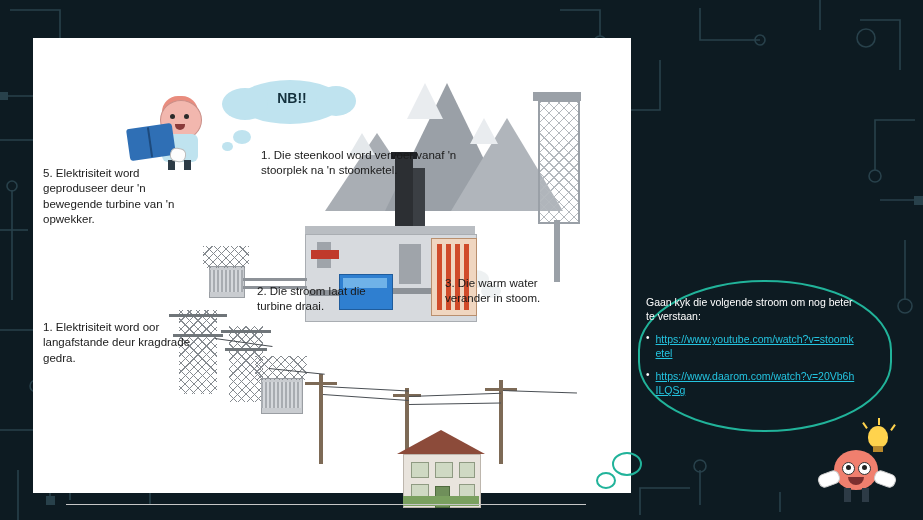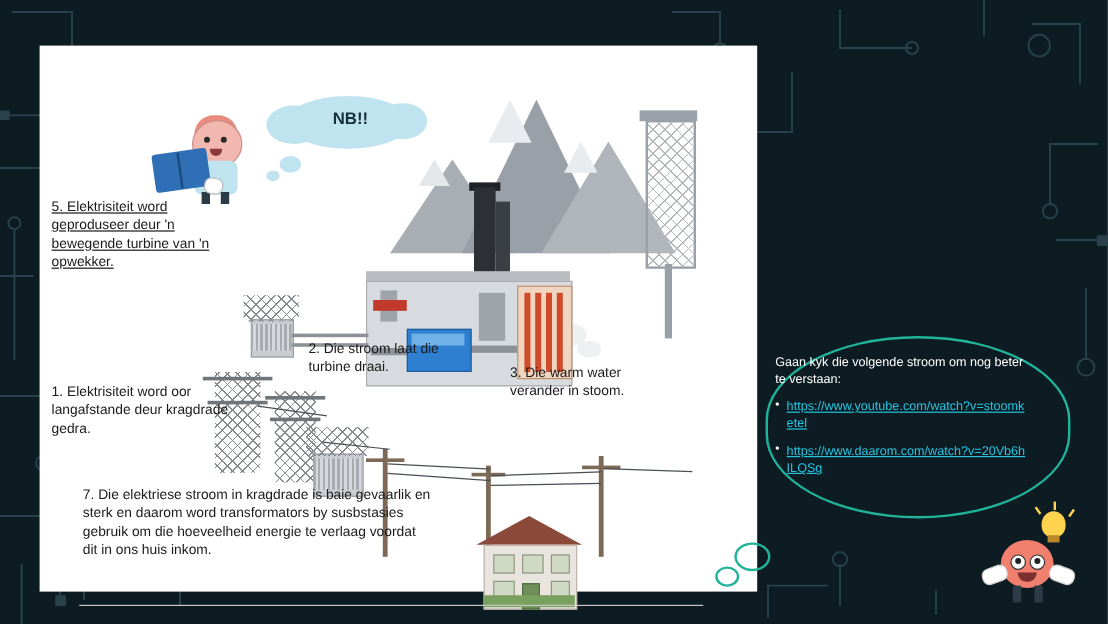--- a/index.html
+++ b/index.html
@@ -278,25 +278,25 @@
       <div class="h-win" style="left:34px;top:32px;width:16px;height:14px;"></div>
       <div class="h-win" style="left:58px;top:32px;width:14px;height:14px;"></div>
       <div class="h-win" style="left:10px;top:54px;width:16px;height:14px;"></div>
       <div class="h-win" style="left:58px;top:54px;width:14px;height:14px;"></div>
       <div class="h-door"></div>
       <div class="h-grass"></div>
     </div>
 
     <div class="ground"></div>
 
-    <div class="txt" style="left:392px;top:238px;width:100px;margin-top:28px;">3. Die warm water verander in stoom.</div>
+    <div class="txt" style="left:228px;top:110px;width:200px;">1. Die steenkool word vervoer vanaf 'n stoorplek na 'n stoomketel.</div>
+    <div class="txt" style="left:412px;top:238px;width:100px;">3. Die warm water verander in stoom.</div>
     <div class="txt" style="left:224px;top:246px;width:126px;">2. Die stroom laat die turbine draai.</div>
-    <div class="txt" style="left:10px;top:128px;width:160px;text-decoration:underline;">5. Elektrisiteit word geproduseer deur 'n bewegende turbine van 'n opwekker.</div>
+    <div class="txt" style="left:10px;top:128px;width:160px;">5. Elektrisiteit word geproduseer deur 'n bewegende turbine van 'n opwekker.</div>
     <div class="txt" style="left:10px;top:282px;width:152px;">1. Elektrisiteit word oor langafstande deur kragdrade gedra.</div>
-    <div class="txt" style="left:36px;top:368px;width:290px;">7. Die elektriese stroom in kragdrade is baie gevaarlik en sterk en daarom word transformators by susbstasies gebruik om die hoeveelheid energie te verlaag voordat dit in ons huis inkom.</div>
 
   </div>
 
   <div class="bigcloud">
     <div class="bc-main"></div>
   </div>
   <div class="bc-b1"></div>
   <div class="bc-b2"></div>
 
   <div class="bc-text">

